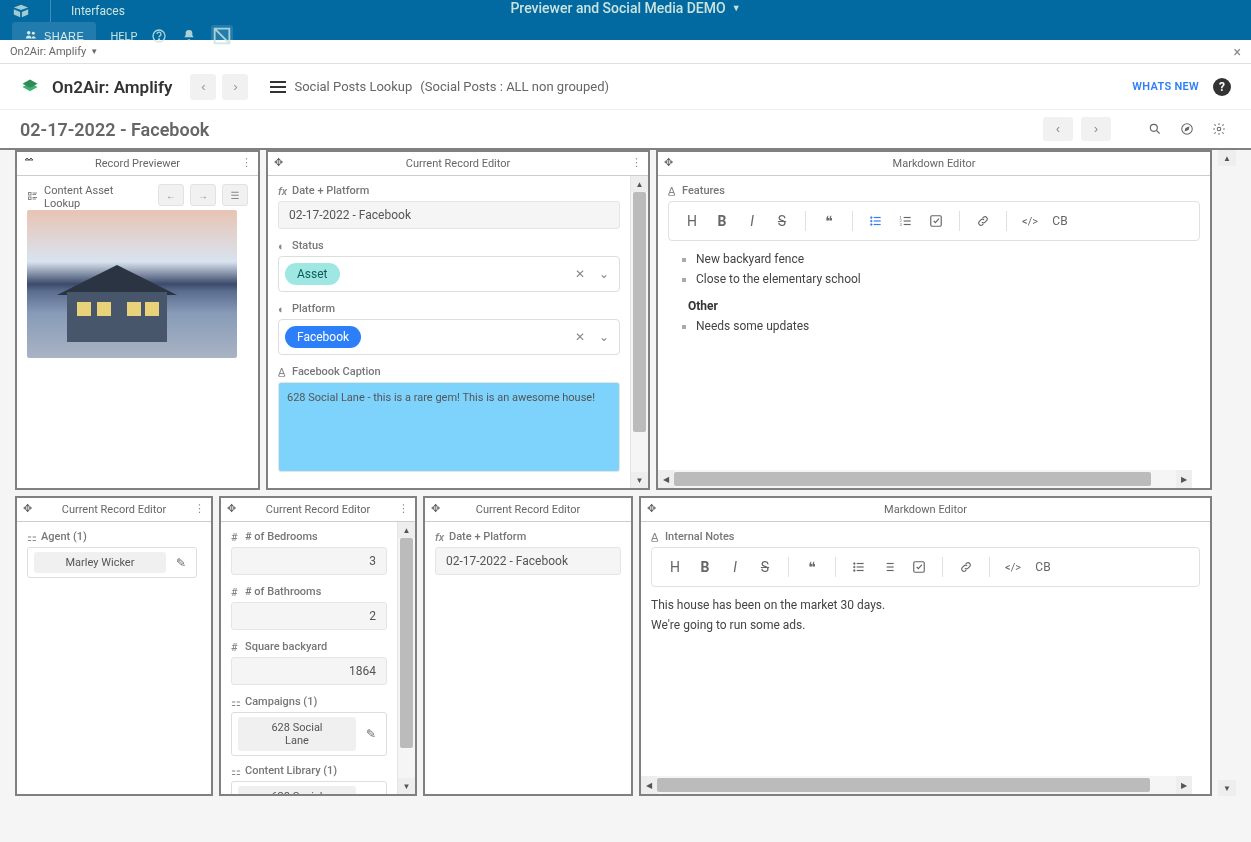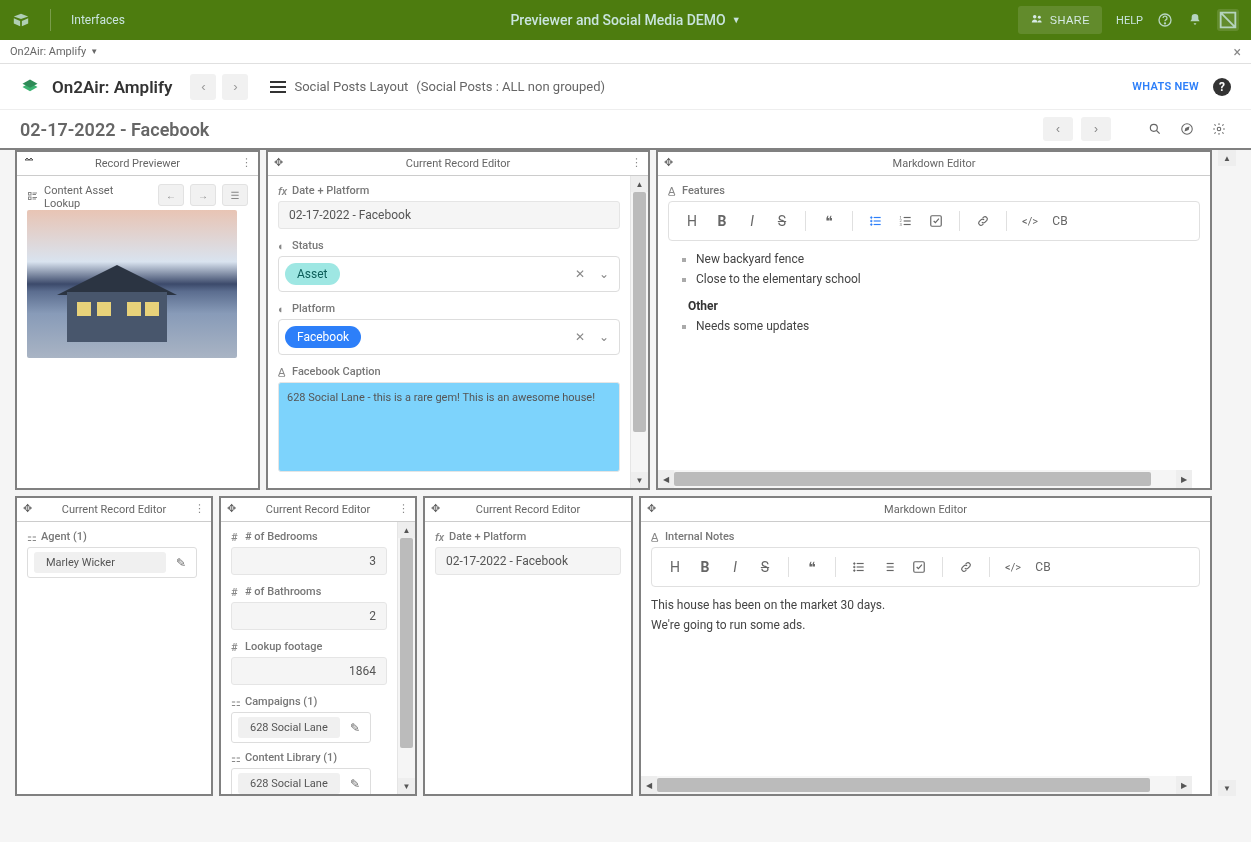--- a/index.html
+++ b/index.html
@@ -1,19 +1,19 @@
 <!DOCTYPE html>
 <html><head>
 <meta charset="utf-8">
 <style>
   * { box-sizing: border-box; margin: 0; padding: 0; }
   body { font-family: -apple-system, BlinkMacSystemFont, "Segoe UI", Roboto, sans-serif; background: #f5f5f5; font-size: 12px; color: #333; width: 1251px; height: 842px; overflow: hidden; }
 
   
-  .topbar { height: 40px; background: #4d7c0f; display: flex; align-items: center; justify-content: space-between; padding: 0 12px; color: #c9e4de; }
+  .topbar { height: 40px; background: #0369a1; display: flex; align-items: flex-start; justify-content: space-between; padding: 0 12px; color: #c9e4de; flex-direction: column; }
   .topbar-left { display: flex; align-items: center; gap: 20px; }
   .topbar-logo { width: 18px; height: 18px; opacity: 0.8; display:flex; align-items:center; justify-content:center;}
   .topbar-divider { width: 1px; height: 22px; background: rgba(255,255,255,0.25); }
   .topbar-title-center { position: absolute; left: 50%; transform: translateX(-50%); font-size: 14px; font-weight:500; display: flex; align-items: center; gap: 6px;}
   .topbar-right { display: flex; align-items: center; gap: 14px; }
   .share-btn { background: rgba(255,255,255,0.12); border: none; color: #d7ebe6; padding: 6px 12px; font-size: 11px; letter-spacing: 0.5px; border-radius: 3px; cursor: pointer; display: flex; align-items: center; gap: 6px; }
   .topbar-icon { width: 16px; height: 16px; opacity: 0.85; cursor:pointer; display:flex;align-items:center;justify-content:center;}
 
   
   .ext-tab { height: 24px; background: #fff; display:flex; align-items:center; padding: 0 10px; border-bottom: 1px solid #e0e0e0; font-size:11px; color:#666; justify-content: space-between;}
@@ -62,21 +62,21 @@
   .text-input-ro { background:#f5f5f5; border:1px solid #e5e5e5; border-radius:3px; padding:6px 10px; font-size:12px; color:#555; margin-bottom:10px;}
   .num-input-ro { background:#f5f5f5; border:1px solid #e5e5e5; border-radius:3px; padding:6px 10px; font-size:12px; color:#555; margin-bottom:10px; text-align:right;}
   .pill-row { border:1px solid #ddd; border-radius:4px; padding:6px; display:flex; align-items:center; justify-content:space-between; margin-bottom:10px;}
   .pill { padding:4px 12px; border-radius:14px; font-size:12px;}
   .pill-posted { background:#9ee7e3; color:#0d5e5a;}
   .pill-fb { background:#2d7ff9; color:#fff;}
   .pill-actions {display:flex; gap:6px; color:#888;}
   .pill-clear, .pill-expand { cursor:pointer; width:18px; text-align:center;}
   .textarea-ro { background:#7dd3fc; border:1px solid #e5e5e5; border-radius:3px; padding:8px; font-size:11px; color:#555; min-height:90px;}
   .linked-row {display:flex;align-items:center; border:1px solid #ddd; border-radius:3px; padding:4px 6px; gap:6px; margin-bottom:8px; width:fit-content; min-width: 170px;}
-  .linked-chip {background:#f0f0f0; border-radius:3px; padding:4px 12px; font-size:11px; color:#555;flex:1;}
+  .linked-chip {background:#f0f0f0; border-radius:3px; padding:4px 22px; font-size:11px; color:#555;flex:1;text-align:center;}
   .edit-icon {cursor:pointer; color:#666; padding: 0 4px;}
 
   
   .img-placeholder { width: 210px; height: 148px; border-radius:2px; background: linear-gradient(to bottom, #e8c4b4 0%, #d9e3ef 35%, #3c4a6b 50%, #5b6d8f 55%, #889bb8 70%, #a9b4c4 100%); position:relative; margin-bottom:6px;}
   .house-roof { position:absolute; left:30px; top:55px; width:0;height:0; border-left:60px solid transparent; border-right:60px solid transparent; border-bottom:30px solid #2b3442;}
   .house-body { position:absolute; left:40px; top:82px; width:100px; height:50px; background:#48566c;}
   .house-window {position:absolute; background:#e8d27a; width:14px;height:14px;}
   .paging-btns {display:flex;gap:6px;}
   .mini-btn { width:26px;height:22px; background:#f1f1f1; border:1px solid #e2e2e2; border-radius:3px; cursor:pointer; display:flex;align-items:center;justify-content:center; font-size:10px; color:#888;}
 
@@ -173,21 +173,21 @@
   <div class="nav-arrows">
     <button class="nav-arrow-btn">‹</button>
     <button class="nav-arrow-btn">›</button>
   </div>
   <div class="layout-name">
     <div class="hamburger">
         <span></span>
         <span></span>
         <span></span>
       </div>
-    <span style="cursor:pointer;">Social Posts Layout</span>
+    <span style="cursor:pointer;">Social Posts Lookup</span>
     <span>(Social Posts : ALL non grouped)</span>
   </div>
   <div class="header-right">
     <span class="whats-new">WHATS NEW</span>
     <div class="help-circle">?</div>
   </div>
 </div>
 
 <div class="record-bar">
   <span class="record-title">02-17-2022 - Facebook</span>
@@ -442,21 +442,21 @@
           <div class="num-input-ro">3</div>
 
           <div class="field-label">
               <span class="field-icon">#</span>
               <span># of Bathrooms</span>
             </div>
           <div class="num-input-ro">2</div>
 
           <div class="field-label">
               <span class="field-icon">#</span>
-              <span>Lookup footage</span>
+              <span>Square backyard</span>
             </div>
           <div class="num-input-ro">1864</div>
 
           <div class="field-label">
               <span class="field-icon">⚏</span>
               <span>Campaigns (1)</span>
             </div>
           <div class="linked-row" style="min-width:140px;">
             <span class="linked-chip">628 Social Lane</span>
             <span class="edit-icon">✎</span>

